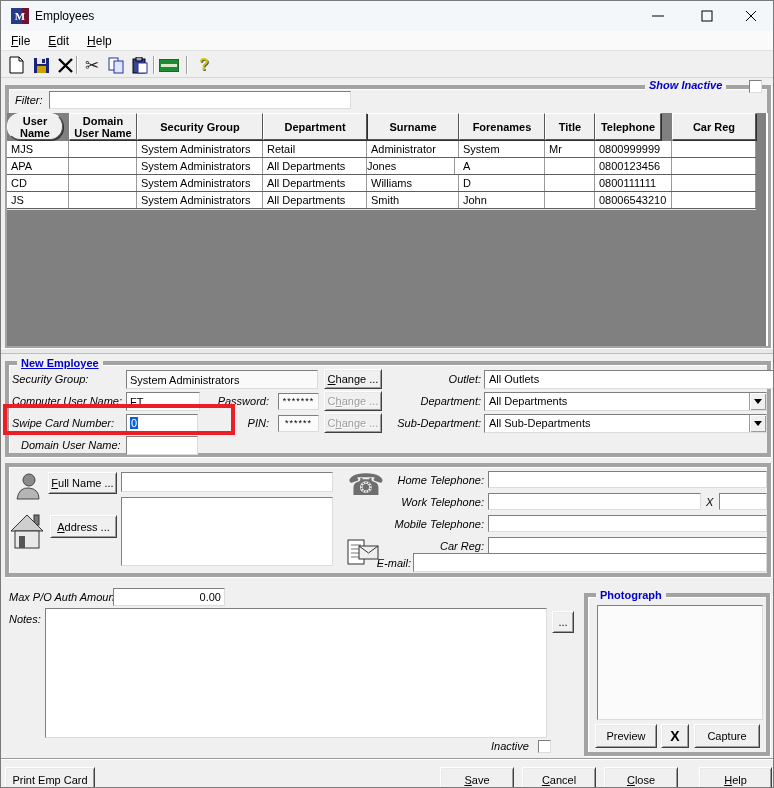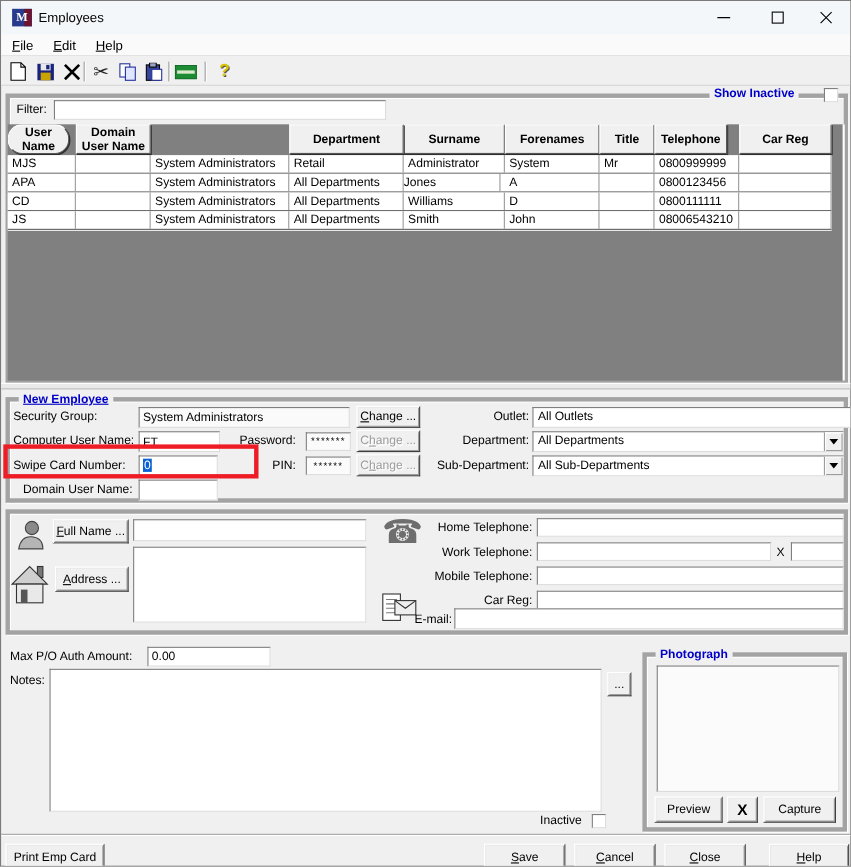--- a/index.html
+++ b/index.html
@@ -29,21 +29,21 @@
   .tsep { top:4px; width:2px; height:18px; border-left:1px solid #9f9f9f; border-right:1px solid #fff; }
 
   
   .sunken { background:#fff; border:1px solid; border-color:#7f7f7f #dcdcdc #dcdcdc #7f7f7f; }
   .btn3d { background:#f0f0f0; border:1px solid; border-color:#fff #404040 #404040 #fff;
     box-shadow: inset 1px 1px 0 #e9e9e9, inset -1px -1px 0 #9c9c9c;
     display:flex; align-items:center; justify-content:center; font-size:11px; cursor:pointer; }
   .btn3d.disabled { color:#9c9c9c; text-shadow:1px 1px 0 #fff; cursor:default; }
   .groupbox { border:4px solid #a3a3a3; box-shadow:1px 1px 0 #fff, inset 1px 1px 0 #fff; }
   .grouptitle { position:absolute; top:-8px; background:#f0f0f0; padding:0 4px; color:#0000C8; font-weight:bold; }
-  .lbl { position:absolute; white-space:nowrap; }
+  .lbl { position:absolute; white-space:nowrap;font-style:italic; }
   .r { text-align:right; }
   input[type=text] { font-family:"Liberation Sans", sans-serif; font-size:11px; padding:1px 3px; outline:none; }
   textarea { font-family:"Liberation Sans", sans-serif; font-size:11px; padding:2px 3px; outline:none; resize:none; }
   .checkbox { width:13px; height:13px; background:#fff; border:1px solid; border-color:#7f7f7f #dcdcdc #dcdcdc #7f7f7f; cursor:pointer; }
   .dropdown { background:#fff; border:1px solid; border-color:#7f7f7f #dcdcdc #dcdcdc #7f7f7f; cursor:pointer; }
   .dropdown .val { position:absolute; left:4px; top:2px; }
   .dd-btn { position:absolute; right:0px; top:0px; bottom:0px; width:17px; background:#f0f0f0;
     border-left:1px solid #9c9c9c; box-shadow:inset 1px 1px 0 #fff, inset -1px -1px 0 #9c9c9c;
     display:flex; align-items:center; justify-content:center; }
   .dd-arrow { width:0; height:0; border-left:4px solid transparent; border-right:4px solid transparent; border-top:5px solid #000; }
@@ -152,20 +152,21 @@
   <div class="abs checkbox" style="left:748px; top:79px;"></div>
 
   <div class="lbl" style="left:14px; top:93px;">Filter:</div>
   <input type="text" class="abs sunken" style="left: 48px; top: 90px; width: 302px; height: 18px;" value="">
 
   <div id="table-wrap" class="abs">
     <div class="hcell" style="left:0px;   width:56px;border-radius:13px;">User
 Name</div>
     <div class="hcell" style="left:62px;  width:68px;">Domain
 User Name</div>
+    <div class="hcell" style="left:130px; width:126px;">Security Group</div>
     <div class="hcell" style="left:360px; width:92px;">Surname</div>
     <div class="hcell" style="left:256px; width:104px;">Department</div>
     <div class="hcell" style="left:452px; width:86px;">Forenames</div>
     <div class="hcell" style="left:538px; width:50px;">Title</div>
     <div class="hcell" style="left:588px; width:66px;">Telephone</div>
     <div class="hcell" style="left:665px; width:84px;">Car Reg</div>
 
     <div class="trow" style="top:28px;">
       <div class="tcell" style="left:0px;   width:62px;">MJS</div>
       <div class="tcell" style="left:62px;  width:68px;"></div>
@@ -306,21 +307,21 @@
       <line x1="5" y1="19" x2="15" y2="19" stroke="#777"></line>
         <line x1="5" y1="23" x2="15" y2="23" stroke="#777"></line>
       <rect x="13" y="12" width="19" height="13" fill="#efefef" stroke="#333"></rect>
       <path d="M13 12 L22.5 19 L32 12" fill="none" stroke="#333"></path>
     </svg>
   </div>
   <div class="lbl r" style="left:372px; top:556px; width:38px;">E-mail:</div>
   <input type="text" class="abs sunken" style="left: 412px; top: 552px; width: 354px; height: 19px;">
 
   <div class="lbl" style="left:8px; top:590px;">Max P/O Auth Amount:</div>
-  <input type="text" class="abs sunken" style="left: 133px; top: 587px; width: 112px; height: 18px;" value="0.00">
+  <input type="text" class="abs sunken" style="left: 112px; top: 587px; width: 112px; height: 18px; text-align: right;" value="0.00">
 
   <div class="lbl" style="left:8px; top:612px;">Notes:</div>
   <textarea class="abs sunken" style="left: 44px; top: 607px; width: 502px; height: 130px;"></textarea>
   <div class="abs btn3d" style="left:551px; top:610px; width:22px; height:22px;">...</div>
 
   <div class="abs groupbox" style="left:583px; top:592px; width:186px; height:163px;">
     <div class="grouptitle" style="left:8px;">Photograph</div>
     <div class="abs sunken" style="left:9px; top:8px; width:166px; height:115px; background:#fbfbfb;"></div>
     <div class="abs btn3d" style="left:7px; top:127px; width:62px; height:24px;">Preview</div>
     <div class="abs btn3d" style="left:73px; top:127px; width:28px; height:24px; font-weight:bold; font-size:14px;">X</div>

